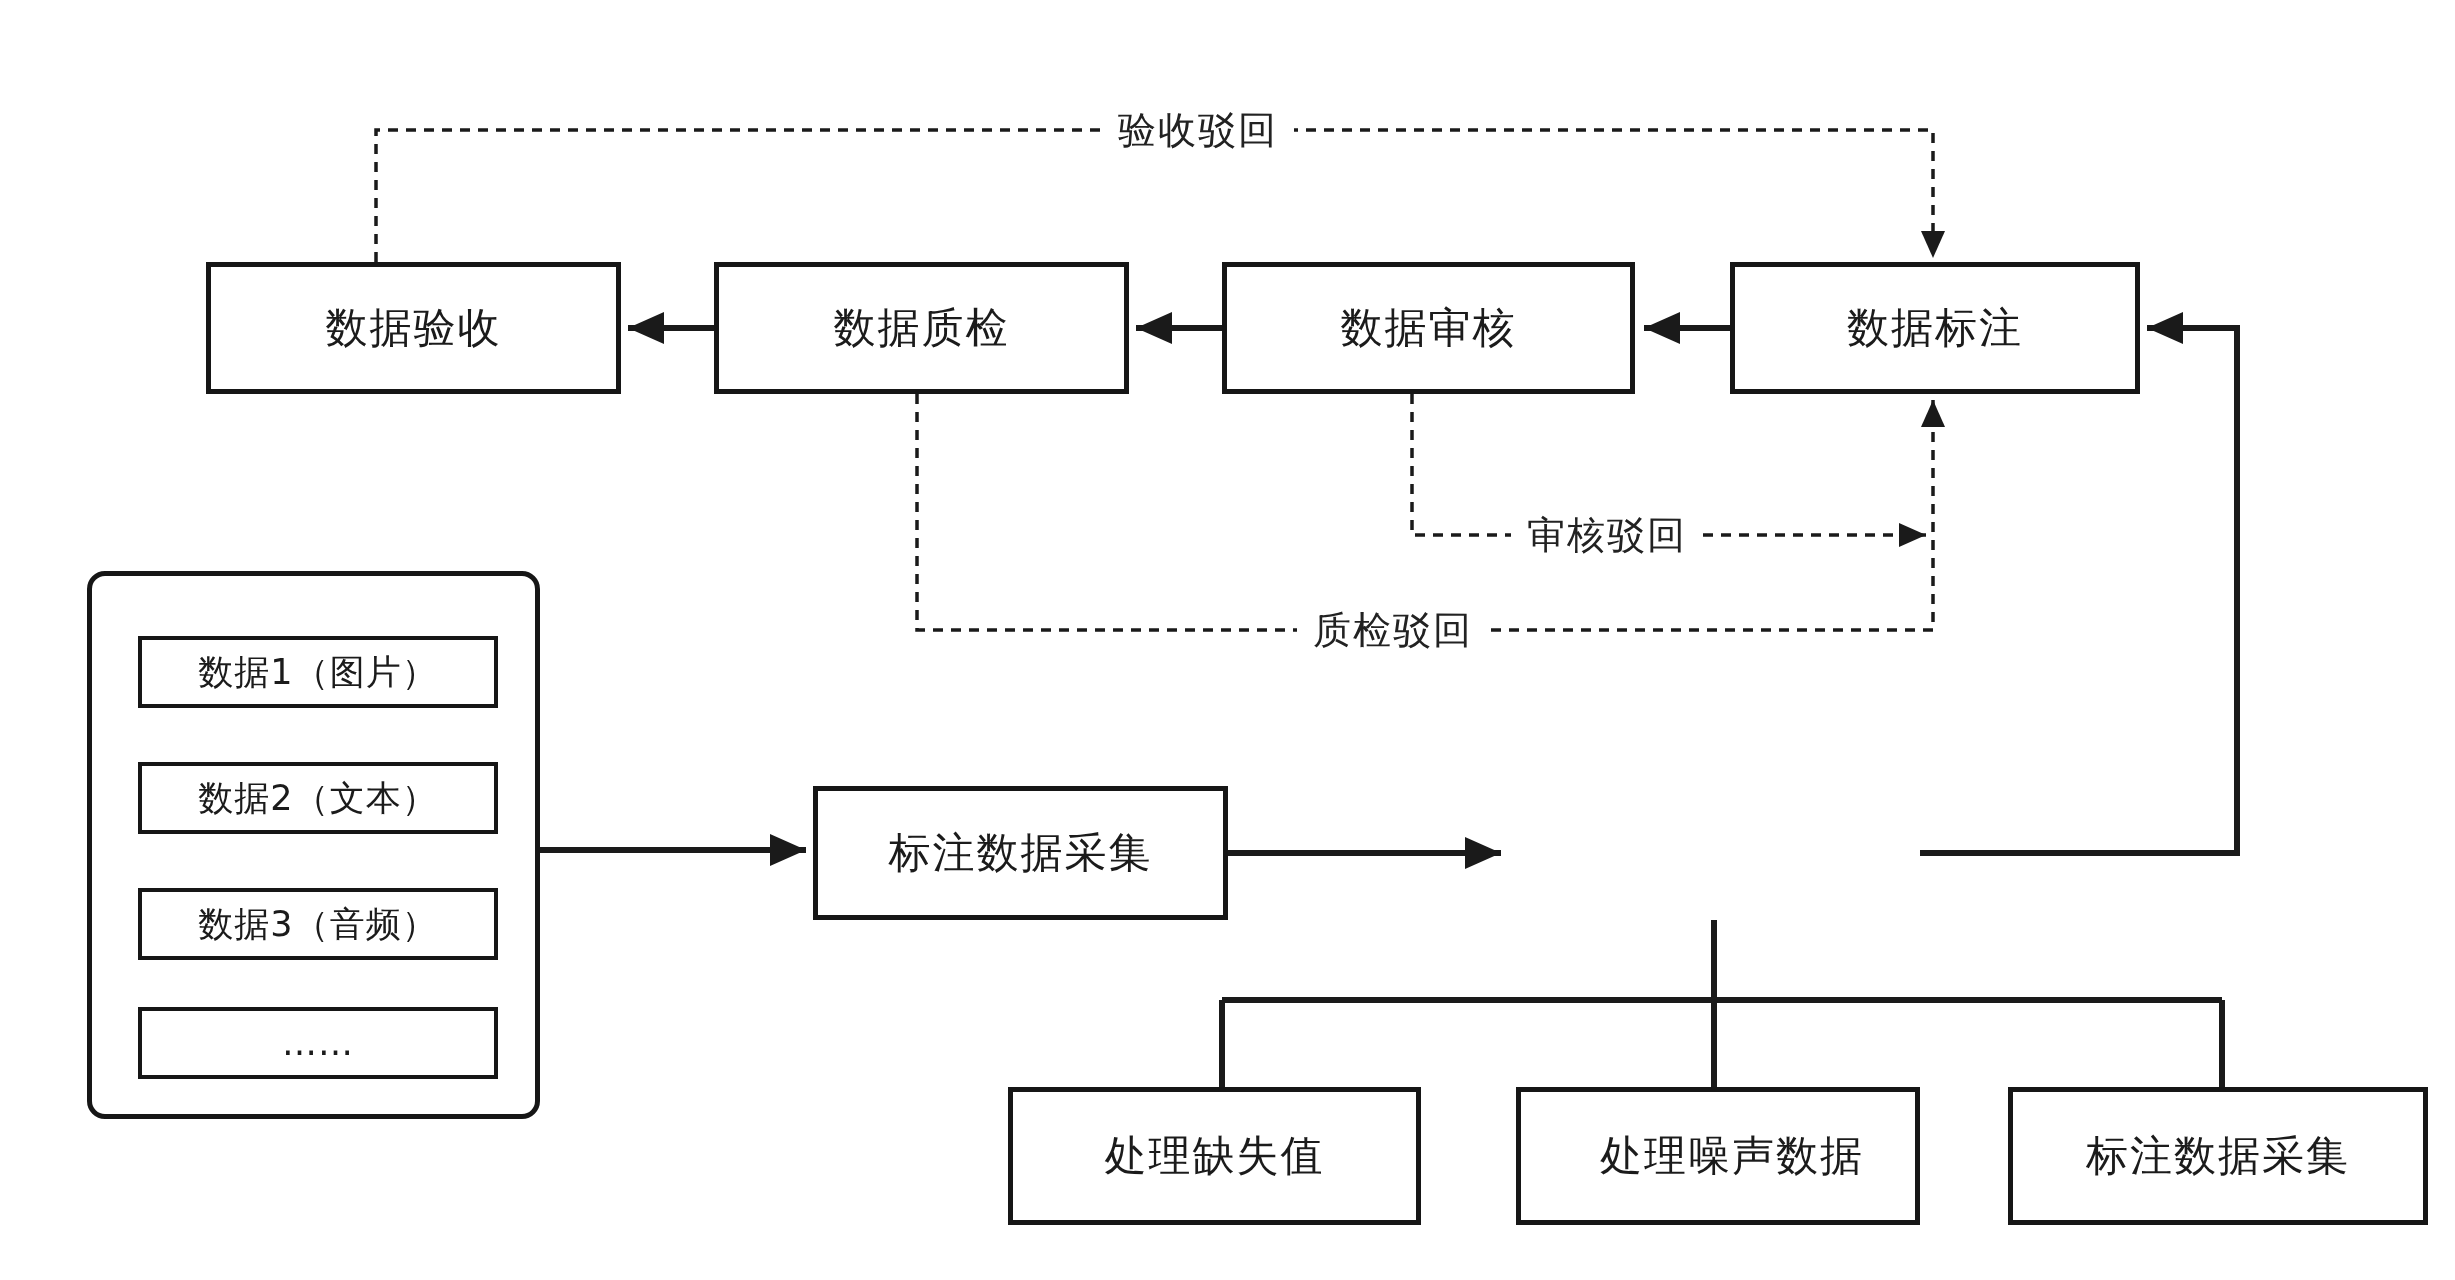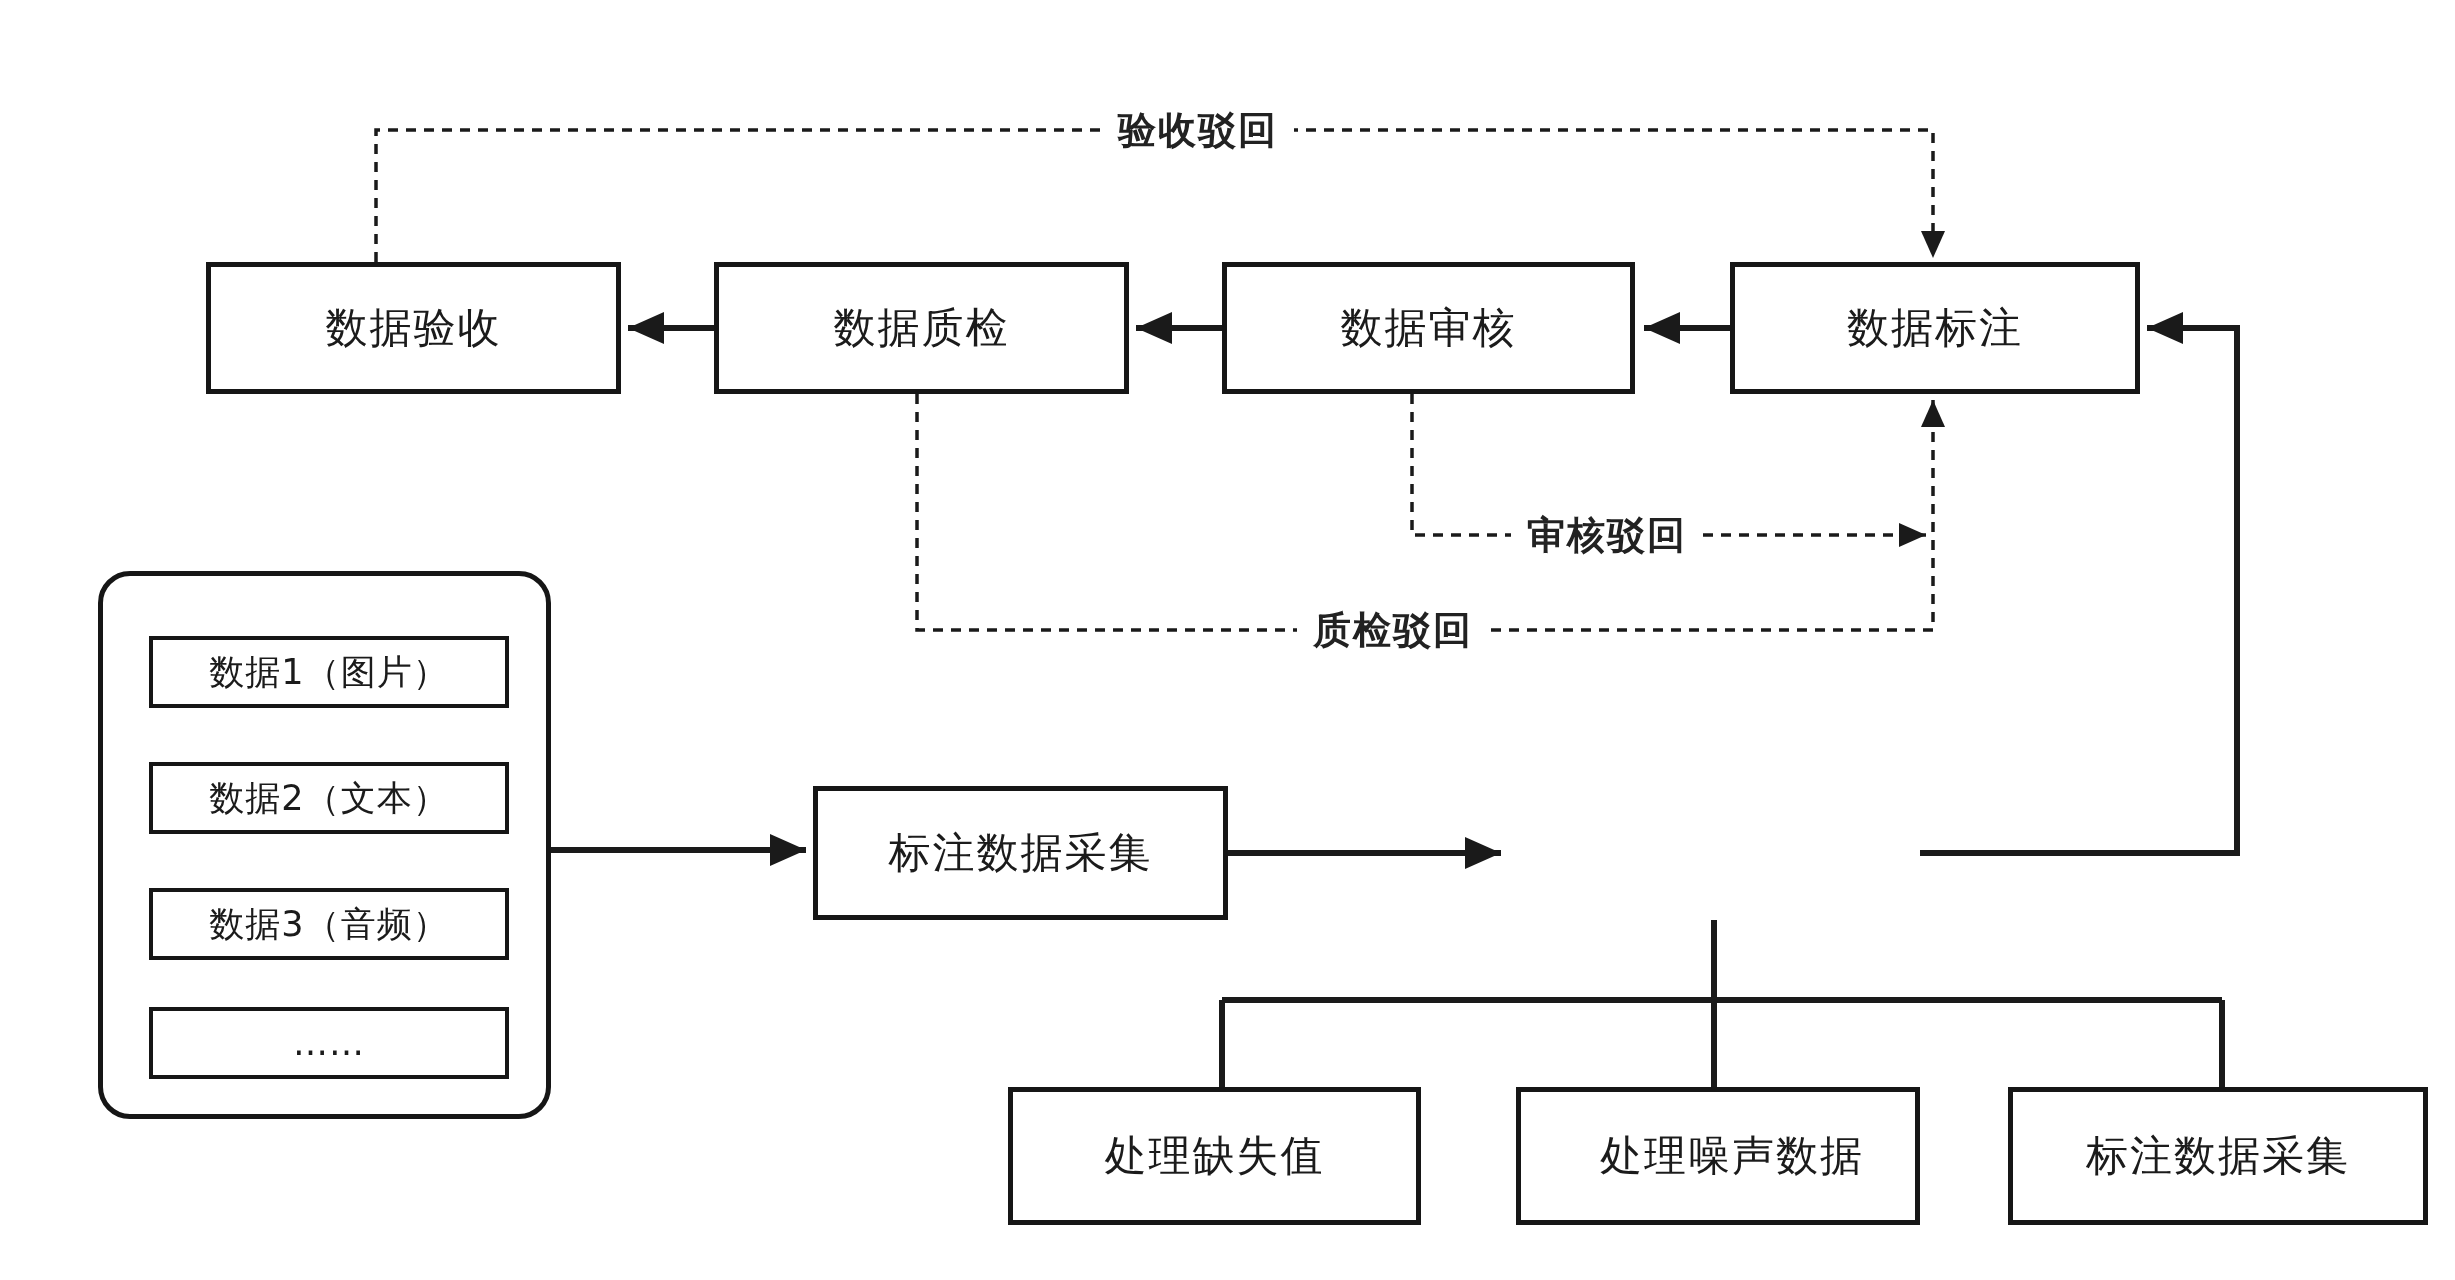--- a/index.html
+++ b/index.html
@@ -37,24 +37,24 @@
   .node-review      { left: 1222px; top: 262px;  width: 413px; height: 132px; }
   .node-annotation  { left: 1730px; top: 262px;  width: 410px; height: 132px; }
   .node-collection  { left: 813px;  top: 786px;  width: 415px; height: 134px; }
   .node-cleaning    { left: 1508px; top: 784px;  width: 412px; height: 136px; }
   .node-missing     { left: 1008px; top: 1087px; width: 413px; height: 138px; }
   .node-noise       { left: 1516px; top: 1087px; width: 404px; height: 138px; padding-left: 28px; }
   .node-duplicate   { left: 2008px; top: 1087px; width: 420px; height: 138px; }
 
   .source-group {
     position: absolute;
-    left: 98px; top: 571px; width: 453px; height: 548px;
+    left: 87px; top: 571px; width: 453px; height: 548px;
     background: #ffffff;
     border: 5px solid #161616;
-    border-radius: 32px;
+    border-radius: 18px;
     z-index: 2;
   }
   .source-item {
     position: absolute;
     left: 46px; width: 360px; height: 72px;
     background: #ffffff;
     border: 4px solid #161616;
     display: flex; align-items: center; justify-content: center;
     font-size: 35px;
     letter-spacing: 1px;
@@ -68,21 +68,21 @@
   .source-item-4 { top: 431px; }
 
   .edge-label {
     position: absolute;
     transform: translate(-50%, -50%);
     background: #ffffff;
     padding: 2px 16px;
     font-size: 38px;
     letter-spacing: 2px;
     color: #222222;
-    font-weight: 700;
+    font-weight: 400;
     z-index: 3;
     white-space: nowrap;
   }
   .label-acceptance-reject { left: 1198px; top: 130px; }
   .label-review-reject     { left: 1607px; top: 535px; }
   .label-quality-reject    { left: 1393px; top: 630px; }
 </style>
 </head>
 <body>
 

